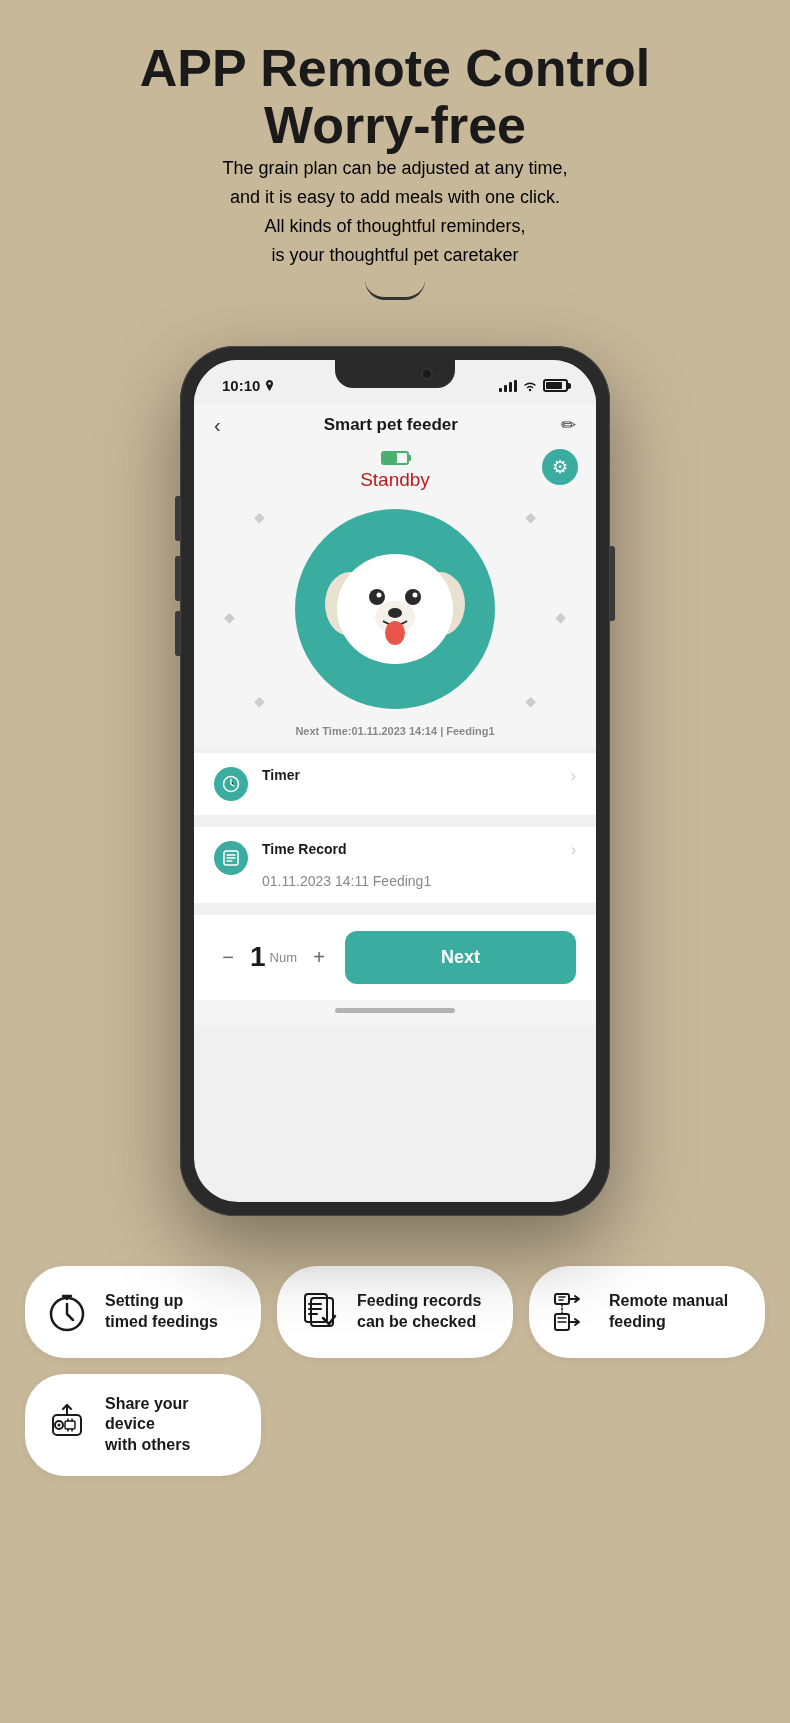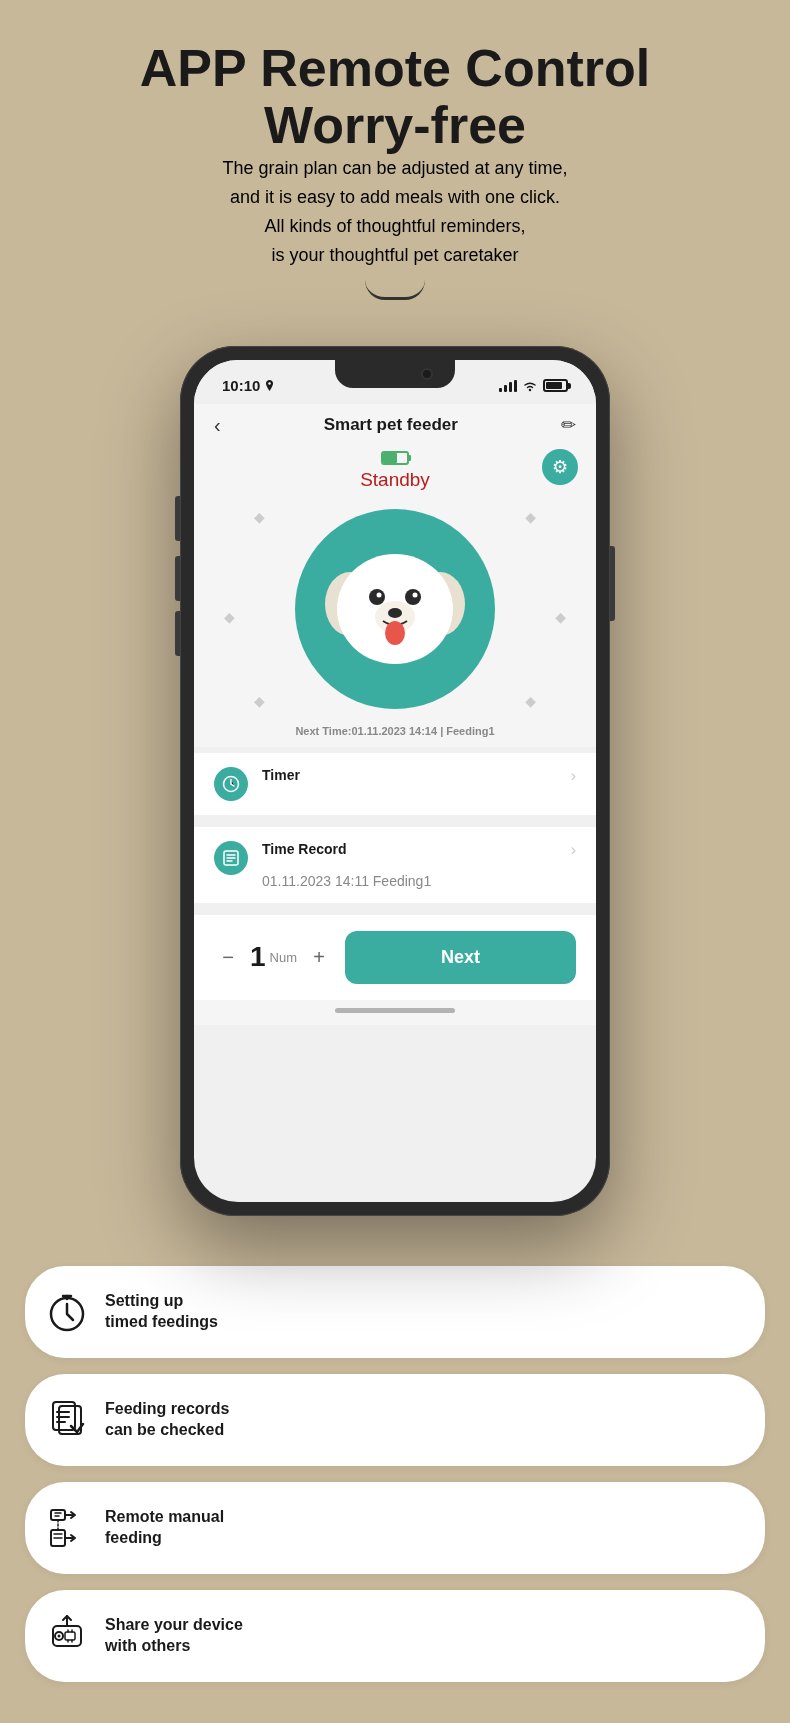--- a/index.html
+++ b/index.html
@@ -402,21 +402,21 @@
       width: 120px;
       height: 5px;
       background: #1a1a1a;
       border-radius: 3px;
       opacity: 0.3;
     }
 
     
     .feature-grid {
       display: grid;
-      grid-template-columns: 1fr;
+      grid-template-columns: 1fr 1fr 1fr;
       gap: 16px;
       width: 100%;
       max-width: 740px;
       margin-top: 10px;
     }
     .feature-card {
       background: white;
       border-radius: 40px;
       padding: 20px 20px 20px 16px;
       display: flex;

